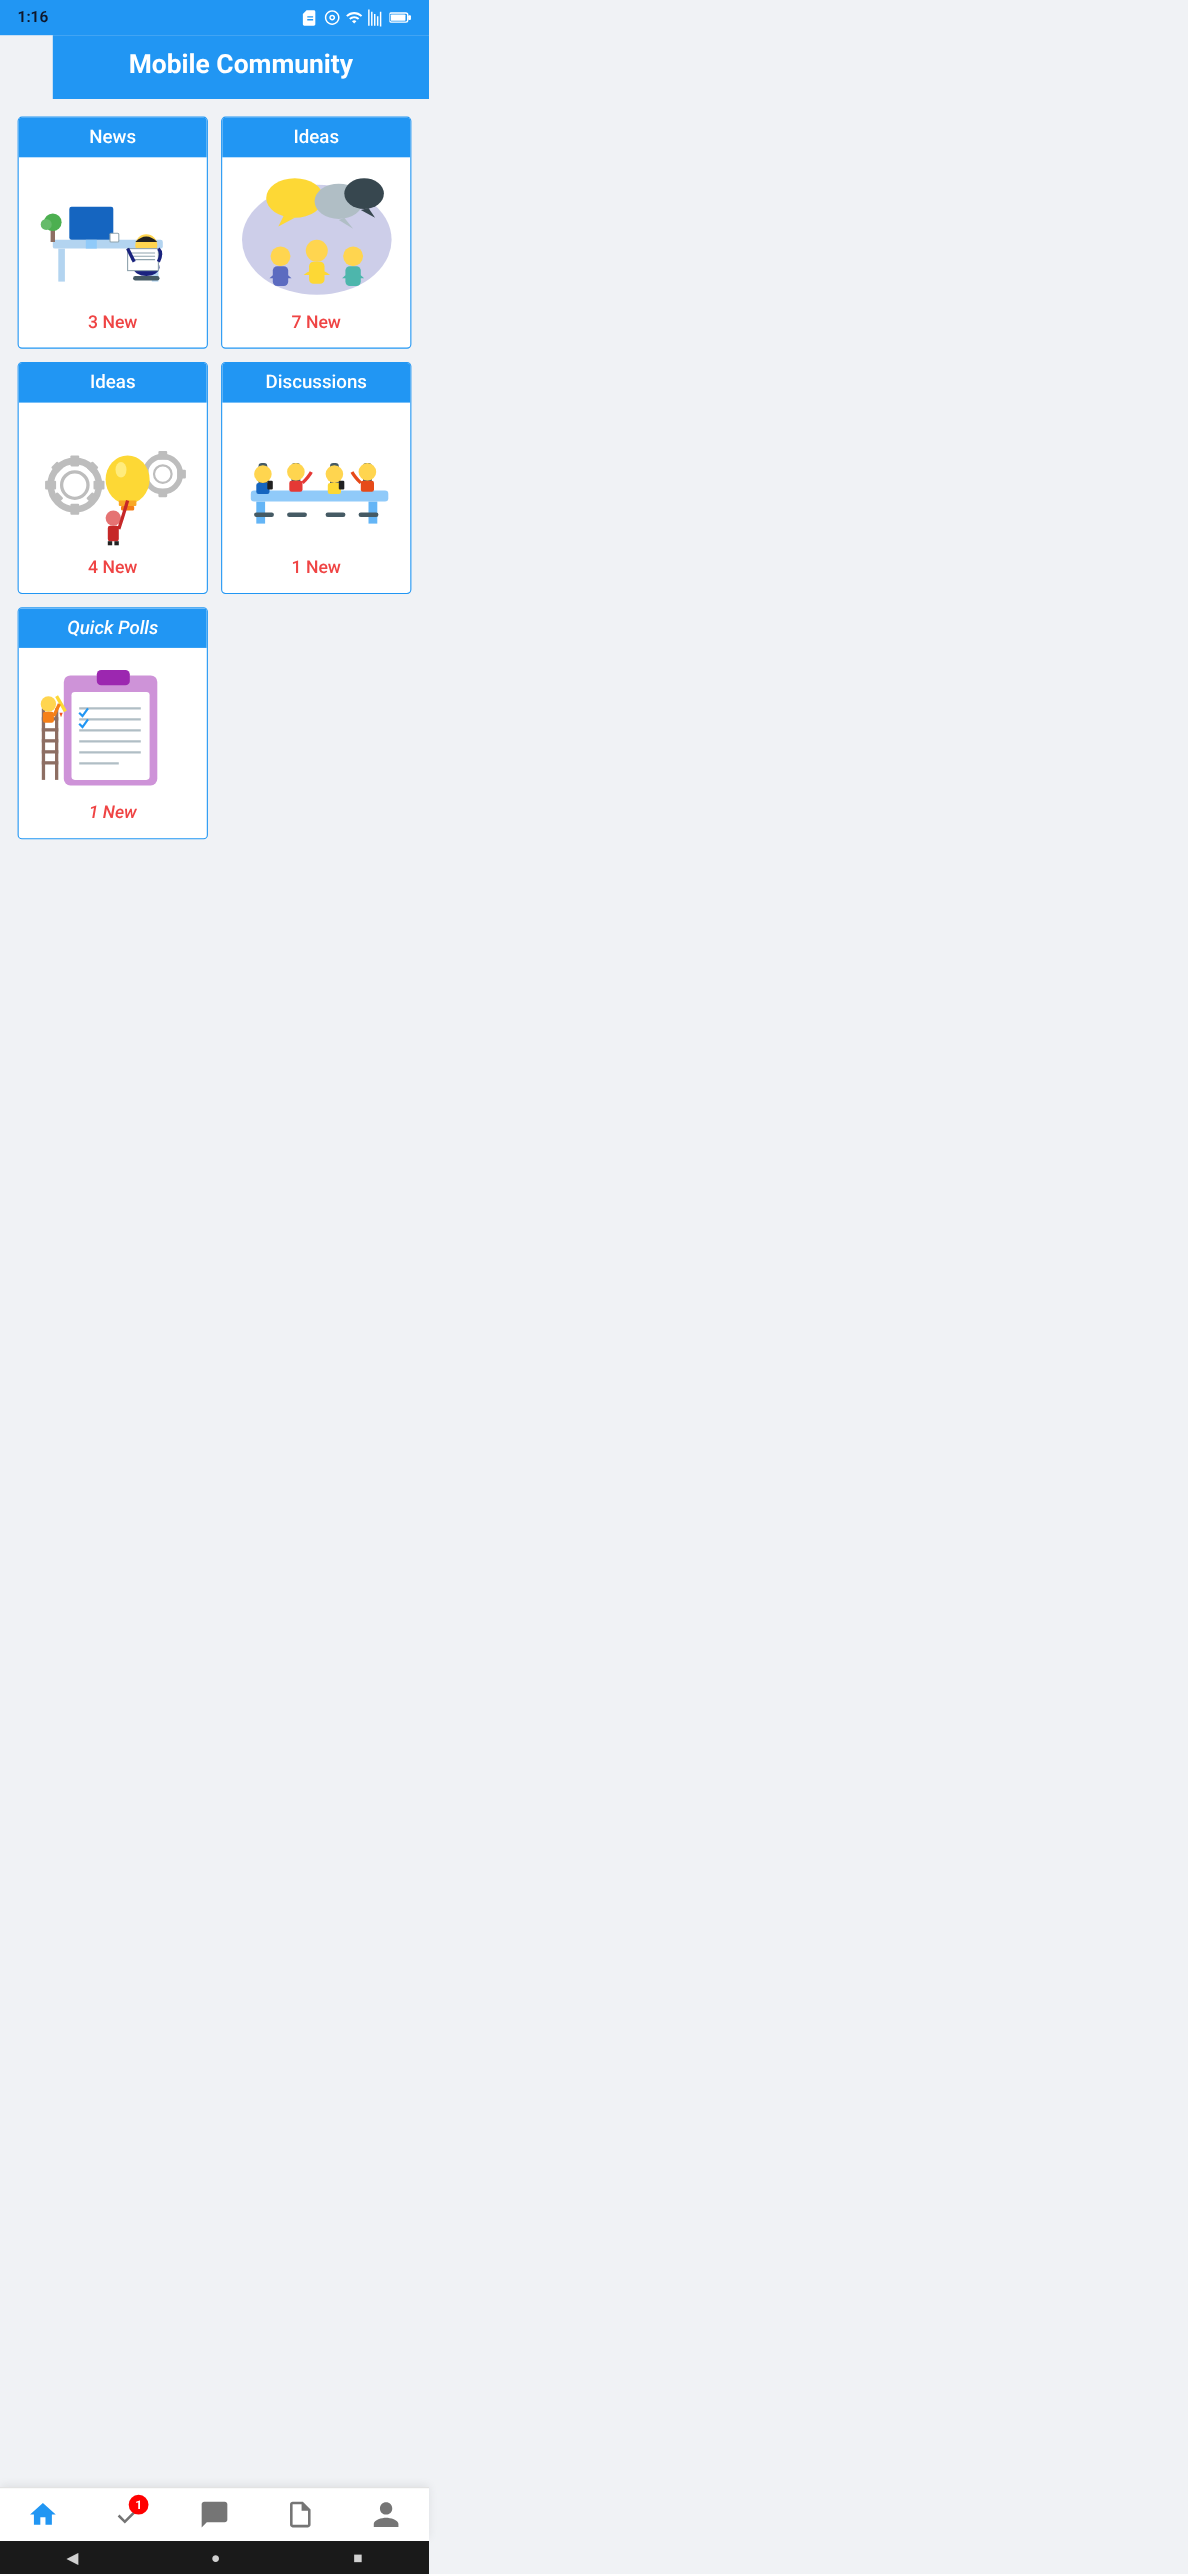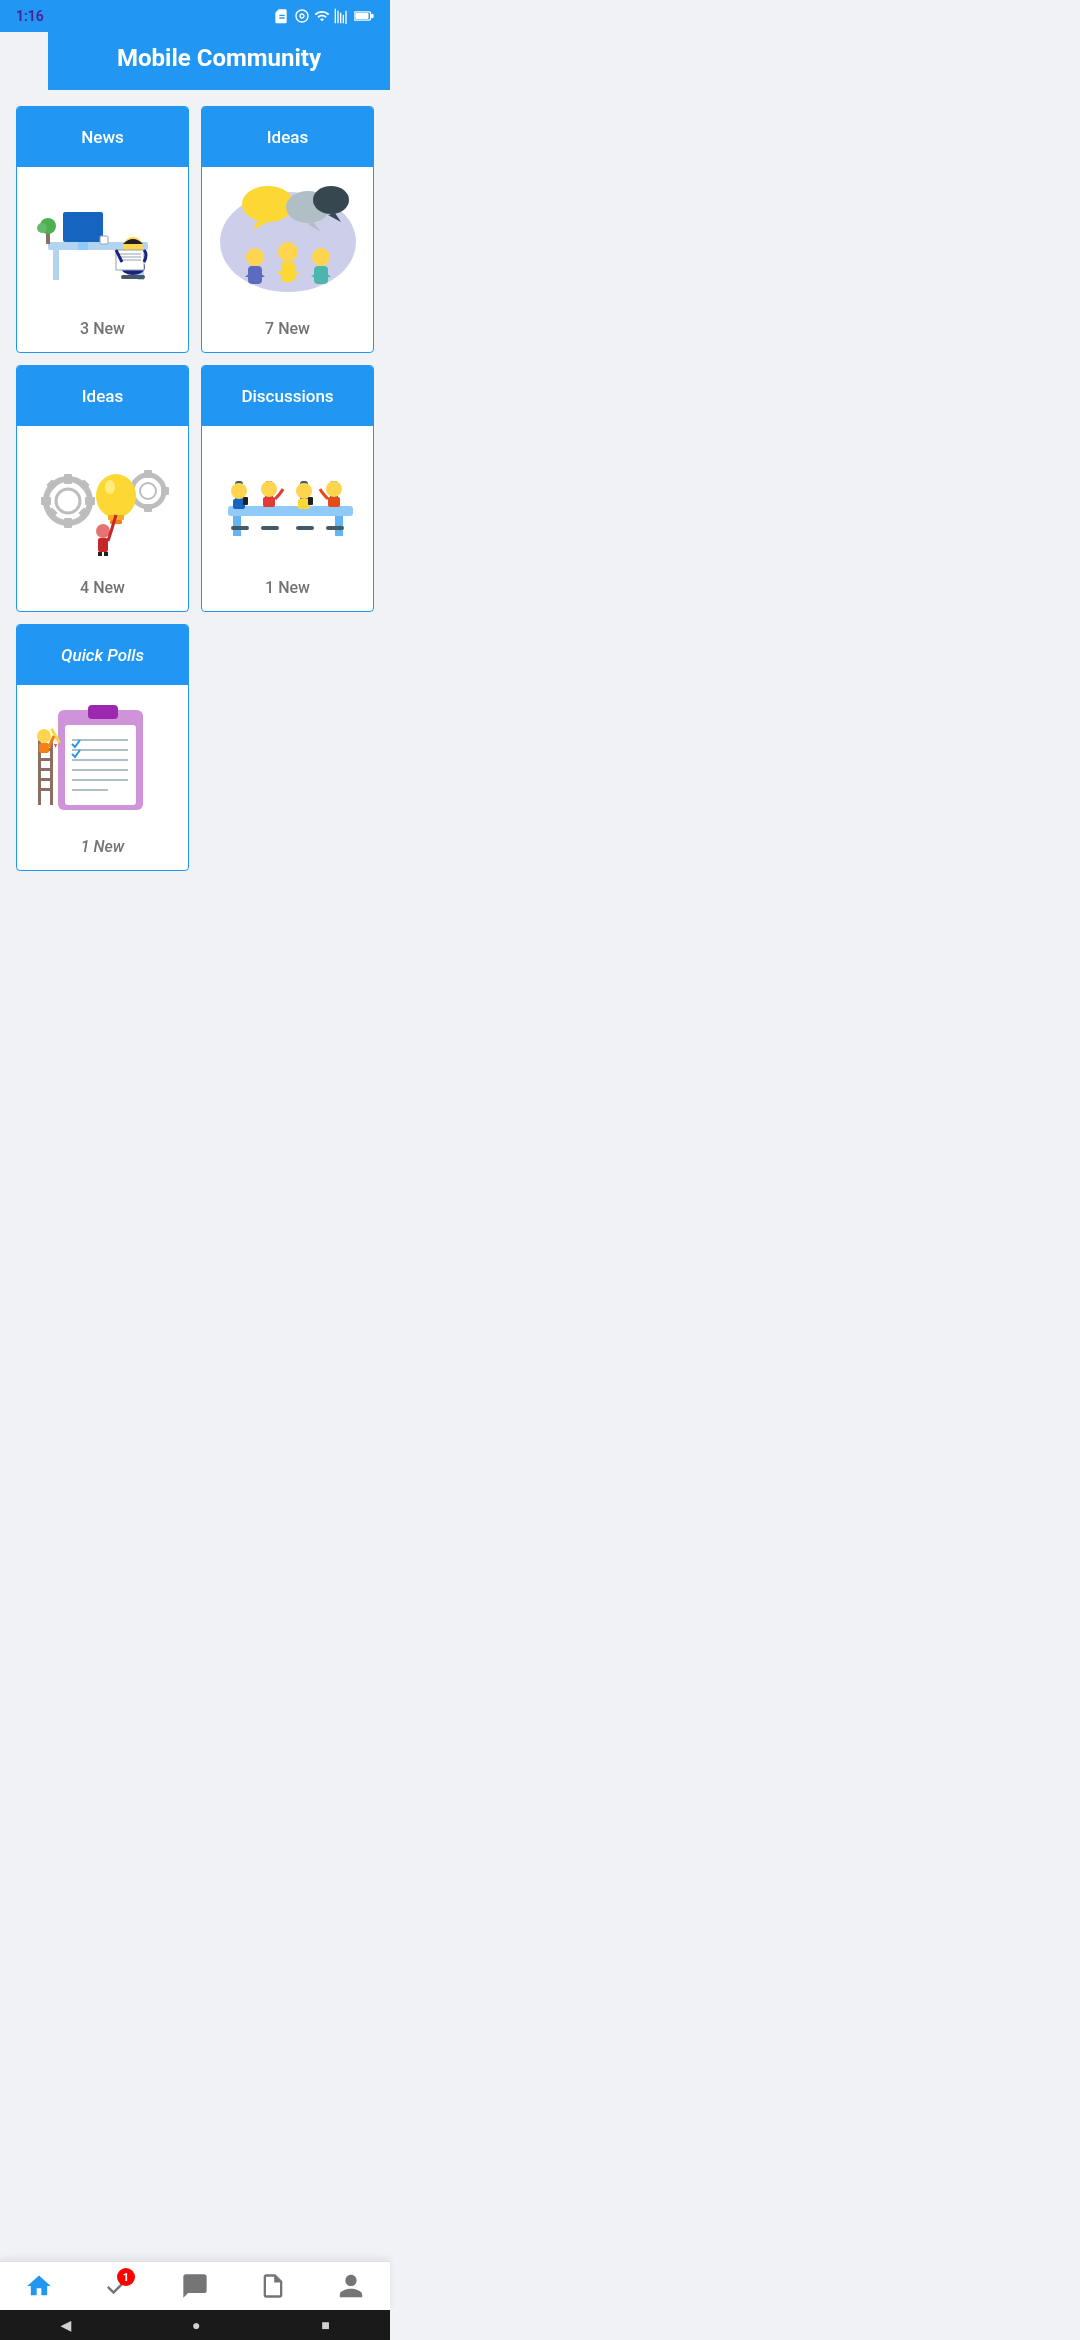--- a/index.html
+++ b/index.html
@@ -16,21 +16,21 @@
     
     .status-bar {
       background: #2196f3;
       display: flex;
       align-items: center;
       justify-content: space-between;
       padding: 6px 16px;
       height: 32px;
     }
     .status-time {
-      color: #4c1d95;
+      color: #0f172a;
       font-size: 14px;
       font-weight: 600;
     }
     .status-icons {
       display: flex;
       align-items: center;
       gap: 4px;
     }
     .status-icons svg {
       fill: white;
@@ -62,44 +62,44 @@
       background: white;
       border: 1.5px solid #2196f3;
       border-radius: 4px;
       overflow: hidden;
       cursor: pointer;
     }
     .card-header {
       background: #2196f3;
       color: white;
       text-align: center;
-      padding: 20px;
+      padding: 8px;
       font-size: 17px;
       font-weight: 500;
     }
     .card-body {
       display: flex;
       flex-direction: column;
       align-items: center;
       padding: 12px 8px 14px;
       min-height: 160px;
       justify-content: space-between;
     }
     .card-image {
       width: 150px;
       height: 120px;
       display: flex;
       align-items: center;
       justify-content: center;
     }
     .card-badge {
-      color: #737373;
+      color: #ef4444;
       font-size: 16px;
       font-weight: 500;
-      margin-top: 20px;
+      margin-top: 8px;
     }
 
     
     .card-full {
       grid-column: 1 / 2;
       font-style: italic;
     }
 
     
     .bottom-nav {

